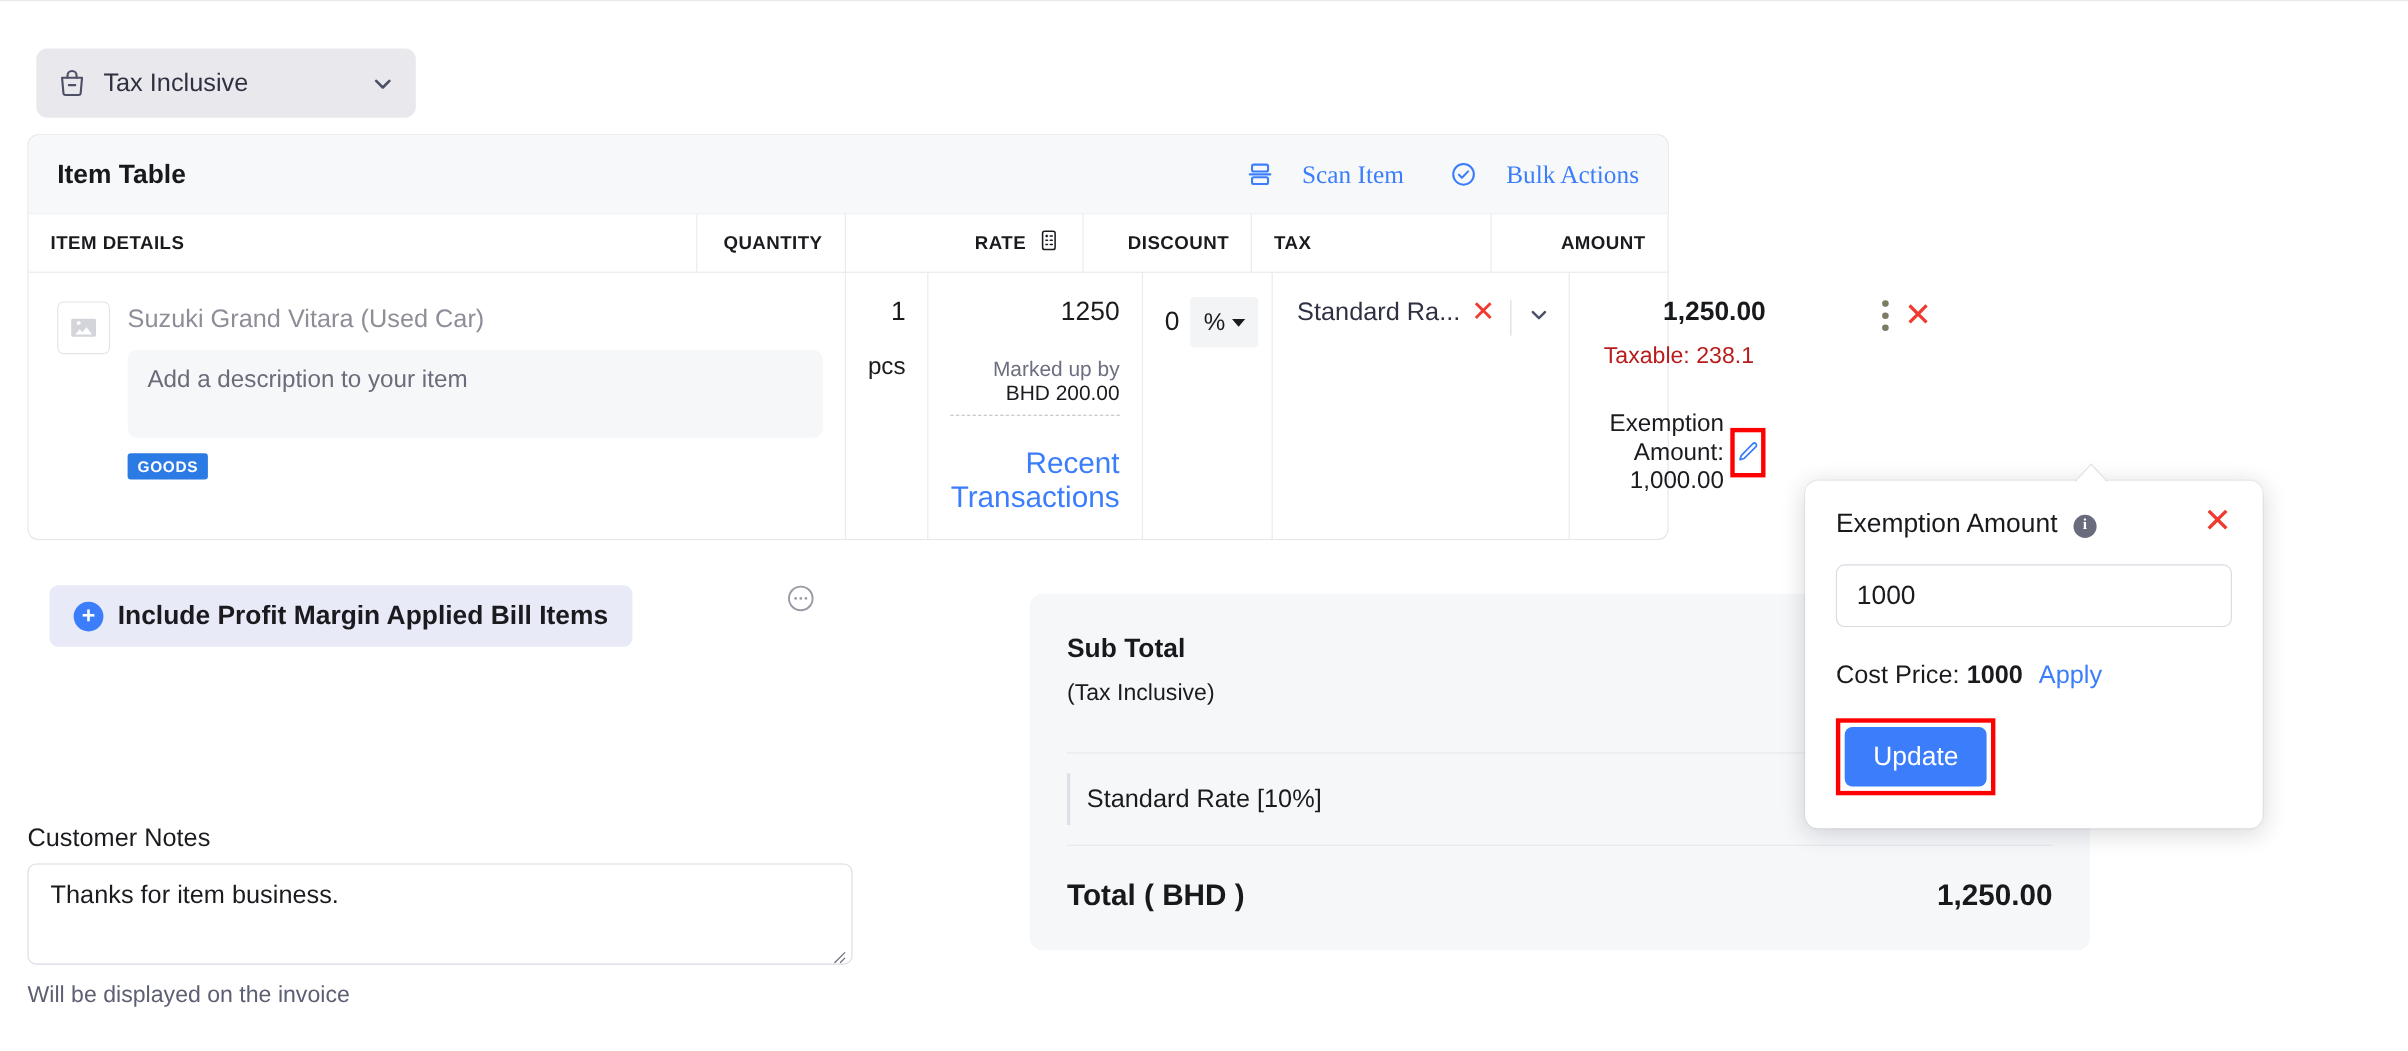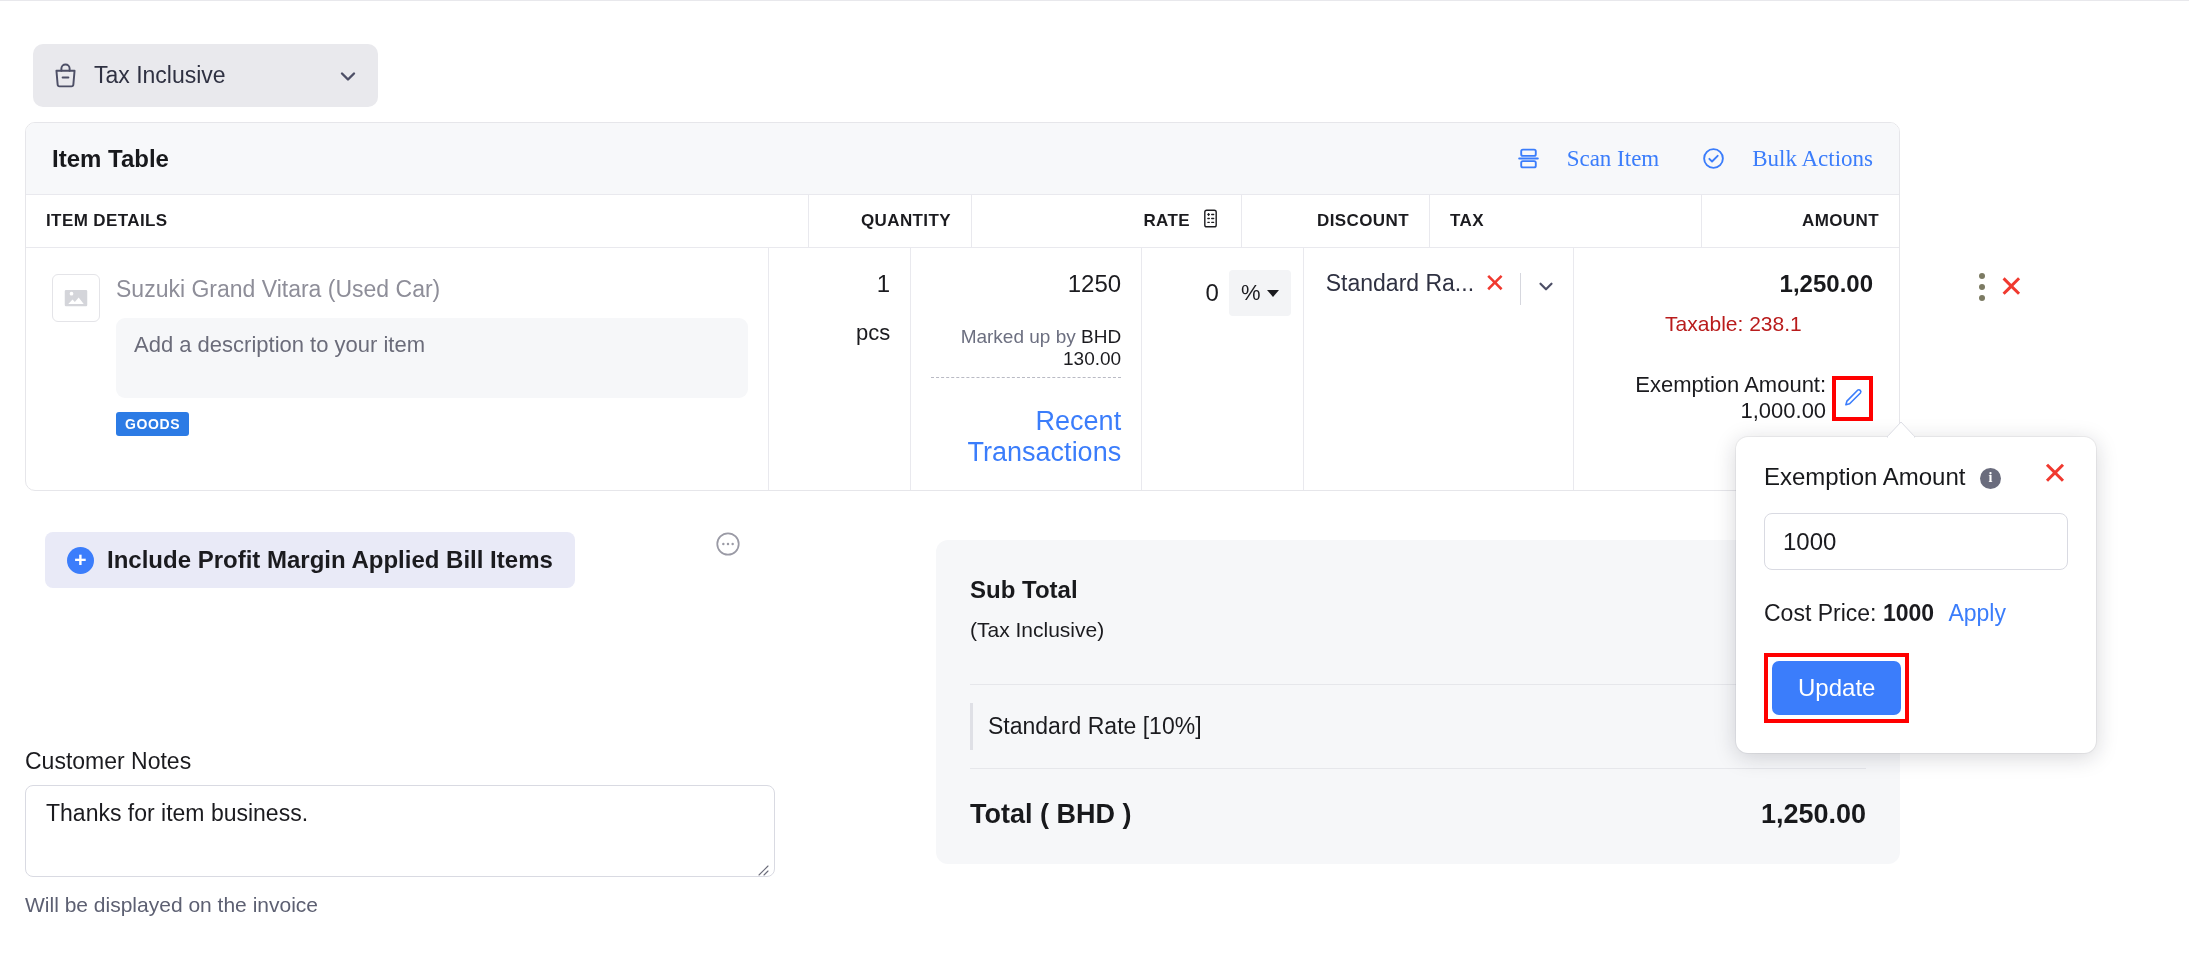--- a/index.html
+++ b/index.html
@@ -22,21 +22,21 @@
     background:#e9e9ed; border-radius:10px;
     display:flex; align-items:center; padding:0 18px;
     cursor:pointer;
   }
   .tax-select .bag { width:29px; height:29px; flex:0 0 29px; margin-right:14px; }
   .tax-select .lbl { font-size:23px; color:#2f3142; flex:1 1 auto; }
   .tax-select .chev { width:24px; height:24px; flex:0 0 24px; }
 
   
   .card {
-    position:absolute; left:25px; top:122px; width:1875px;
+    position:absolute; left:25px; top:122px; width:1492px;
     border:1px solid #e6e6ea; border-radius:10px; background:#fff;
     overflow:visible;
   }
   .card-head {
     height:72px; background:#f7f8fa; border-radius:9px 9px 0 0;
     display:flex; align-items:center; padding:0 26px;
     border-bottom:1px solid #e9e9ee;
   }
   .card-title { font-size:24px; font-weight:bold; color:#18191c; }
   .head-actions { margin-left:auto; display:flex; align-items:center; gap:42px; }
@@ -156,21 +156,21 @@
   .tot-tax .bar { position:absolute; left:0; top:18px; bottom:18px; width:3px; background:#dfe0e6; }
   .tot-tax .lbl { font-size:23px; color:#1b1b1f; padding-left:18px; }
   .tot-grand { padding:30px 0 34px 0; }
   .tot-grand .lbl { font-size:27px; font-weight:bold; color:#18191c; }
   .tot-grand .val { font-size:27px; font-weight:bold; color:#18191c; }
   .tot-spacer { margin-left:auto; }
   .tot-val { font-size:23px; color:#1b1b1f; }
 
   
   .popup {
-    position:absolute; left:1736px; top:437px; width:360px;
+    position:absolute; left:1641px; top:437px; width:416px;
     background:#fff; border-radius:12px;
     box-shadow:0 4px 22px rgba(20,22,40,.18), 0 0 0 1px rgba(20,22,40,.05);
     padding:26px 28px 30px 28px; z-index:40;
   }
   .popup-arrow {
     position:absolute; left:1886px; top:421px; width:30px; height:17px; z-index:41;
   }
   .popup-head { display:flex; align-items:flex-start; }
   .popup-title { font-size:24px; color:#18191c; }
   .info-dot {
@@ -285,21 +285,21 @@
 
     <div class="td qty-cell">
       <div class="qty-val">1</div>
       <div class="qty-unit">pcs</div>
     </div>
 
     <div class="td rate-cell">
       <div class="rate-val">1250</div>
       <div class="markup">
         <span>Marked up by</span>
-        <b>BHD 130.00</b>
+        <b>BHD 200.00</b>
       </div>
       <div class="dash"></div>
       <div class="recent-link">Recent Transactions</div>
     </div>
 
     <div class="td disc-cell">
       <div class="disc-val">0</div>
       <div class="pct-btn">
         <span>%</span>
         <span class="caret-dn"></span>

